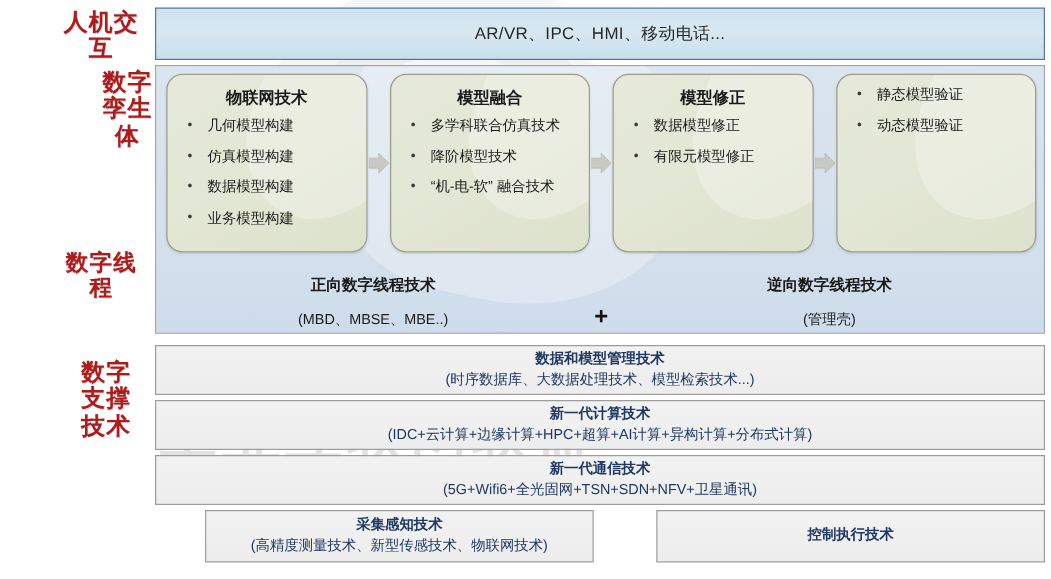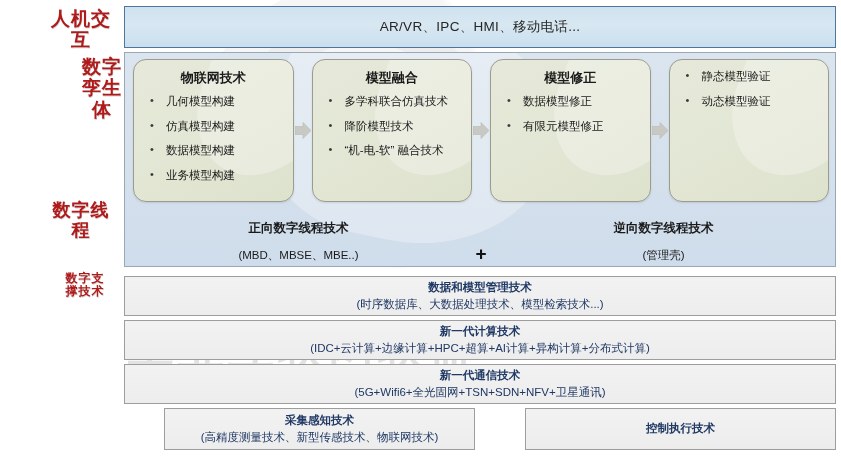--- a/index.html
+++ b/index.html
@@ -76,21 +76,21 @@
     color: #b01a1a;
     font-weight: bold;
     text-align: center;
     line-height: 1.12;
     letter-spacing: 1px;
     text-shadow: 0.5px 0.5px 0 rgba(0,0,0,0.18);
   }
   #rail-hmi    { left: 46px; top: 8px;   width: 70px; font-size: 19px; }
   #rail-twin   { left: 56px; top: 56px;  width: 52px; font-size: 19px; margin-left: 20px; }
   #rail-thread { left: 46px; top: 200px; width: 70px; font-size: 18px; }
-  #rail-tech   { left: 62px; top: 272px; width: 46px; font-size: 12px; }
+  #rail-tech   { left: 62px; top: 288px; width: 46px; font-size: 19px; }
 
   
   .content {
     position: absolute;
     left: 122px; top: 0;
     width: 716px; height: 463px;
     z-index: 2;
   }
 
   

